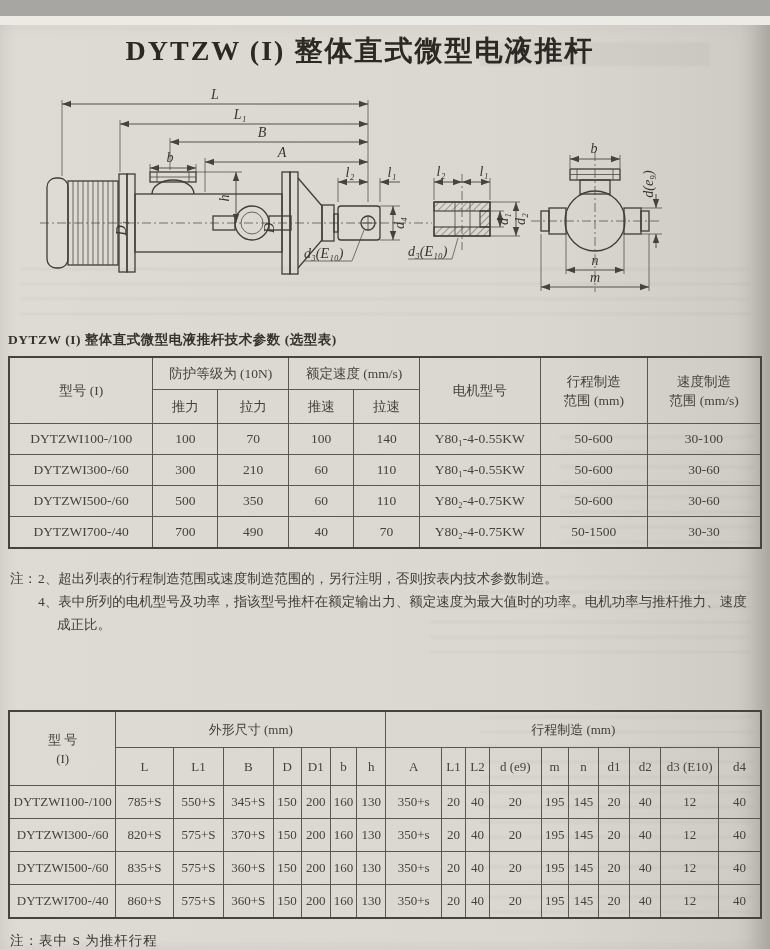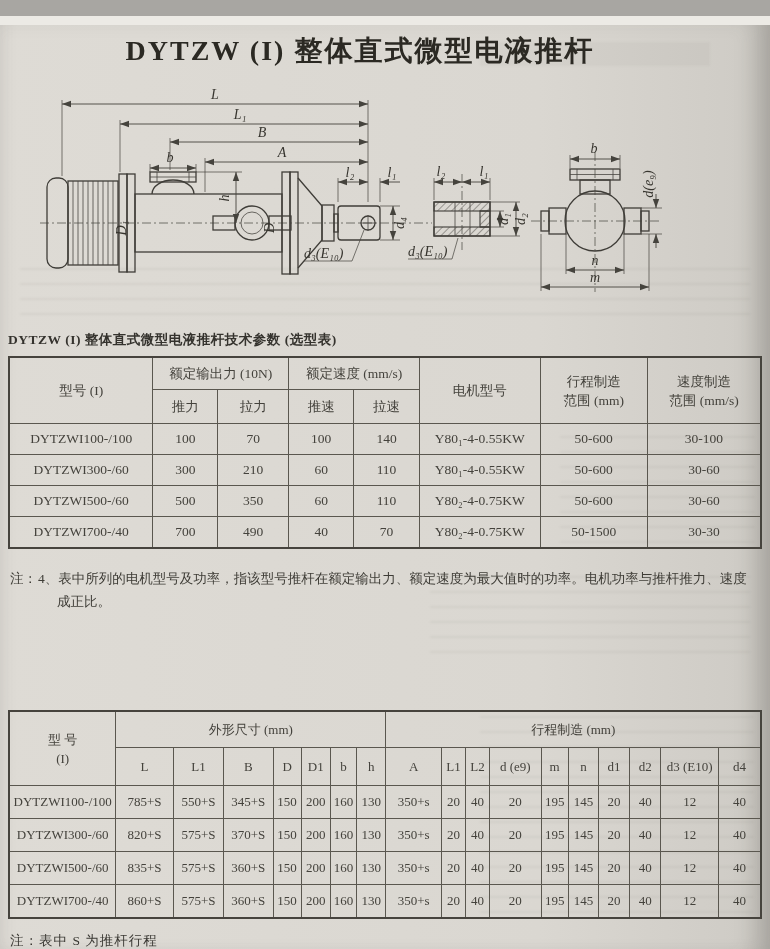--- a/index.html
+++ b/index.html
@@ -242,21 +242,21 @@
         <col style="width:70px">
       <col style="width:64px">
         <col style="width:65px">
         <col style="width:119px">
       <col style="width:106px">
         <col style="width:112px">
     </colgroup>
     <thead>
       <tr>
         <th rowspan="2">型号 (I)</th>
-        <th colspan="2">额定输出力 (10N)</th>
+        <th colspan="2">防护等级为 (10N)</th>
         <th colspan="2">额定速度 (mm/s)</th>
         <th rowspan="2">电机型号</th>
         <th rowspan="2" class="two-line">
           <span>行程制造</span><br>
           <span>范围 (mm)</span>
         </th>
         <th rowspan="2" class="two-line">
           <span>速度制造</span><br>
           <span>范围 (mm/s)</span>
         </th>
@@ -308,20 +308,21 @@
           <td>Y80₂-4-0.75KW</td>
           <td>50-1500</td>
           <td>30-30</td>
         </tr>
       </tbody>
   </table>
 
   <div class="notes">
     <span class="note-label">注：</span>
     <div class="note-body">
+      <div class="note-item">2、超出列表的行程制造范围或速度制造范围的，另行注明，否则按表内技术参数制造。</div>
       <div class="note-item">4、表中所列的电机型号及功率，指该型号推杆在额定输出力、额定速度为最大值时的功率。电机功率与推杆推力、速度成正比。</div>
     </div>
   </div>
 
 
   <table class="t2">
     <colgroup>
       <col style="width:106px">
         <col style="width:57px">
         <col style="width:50px">

